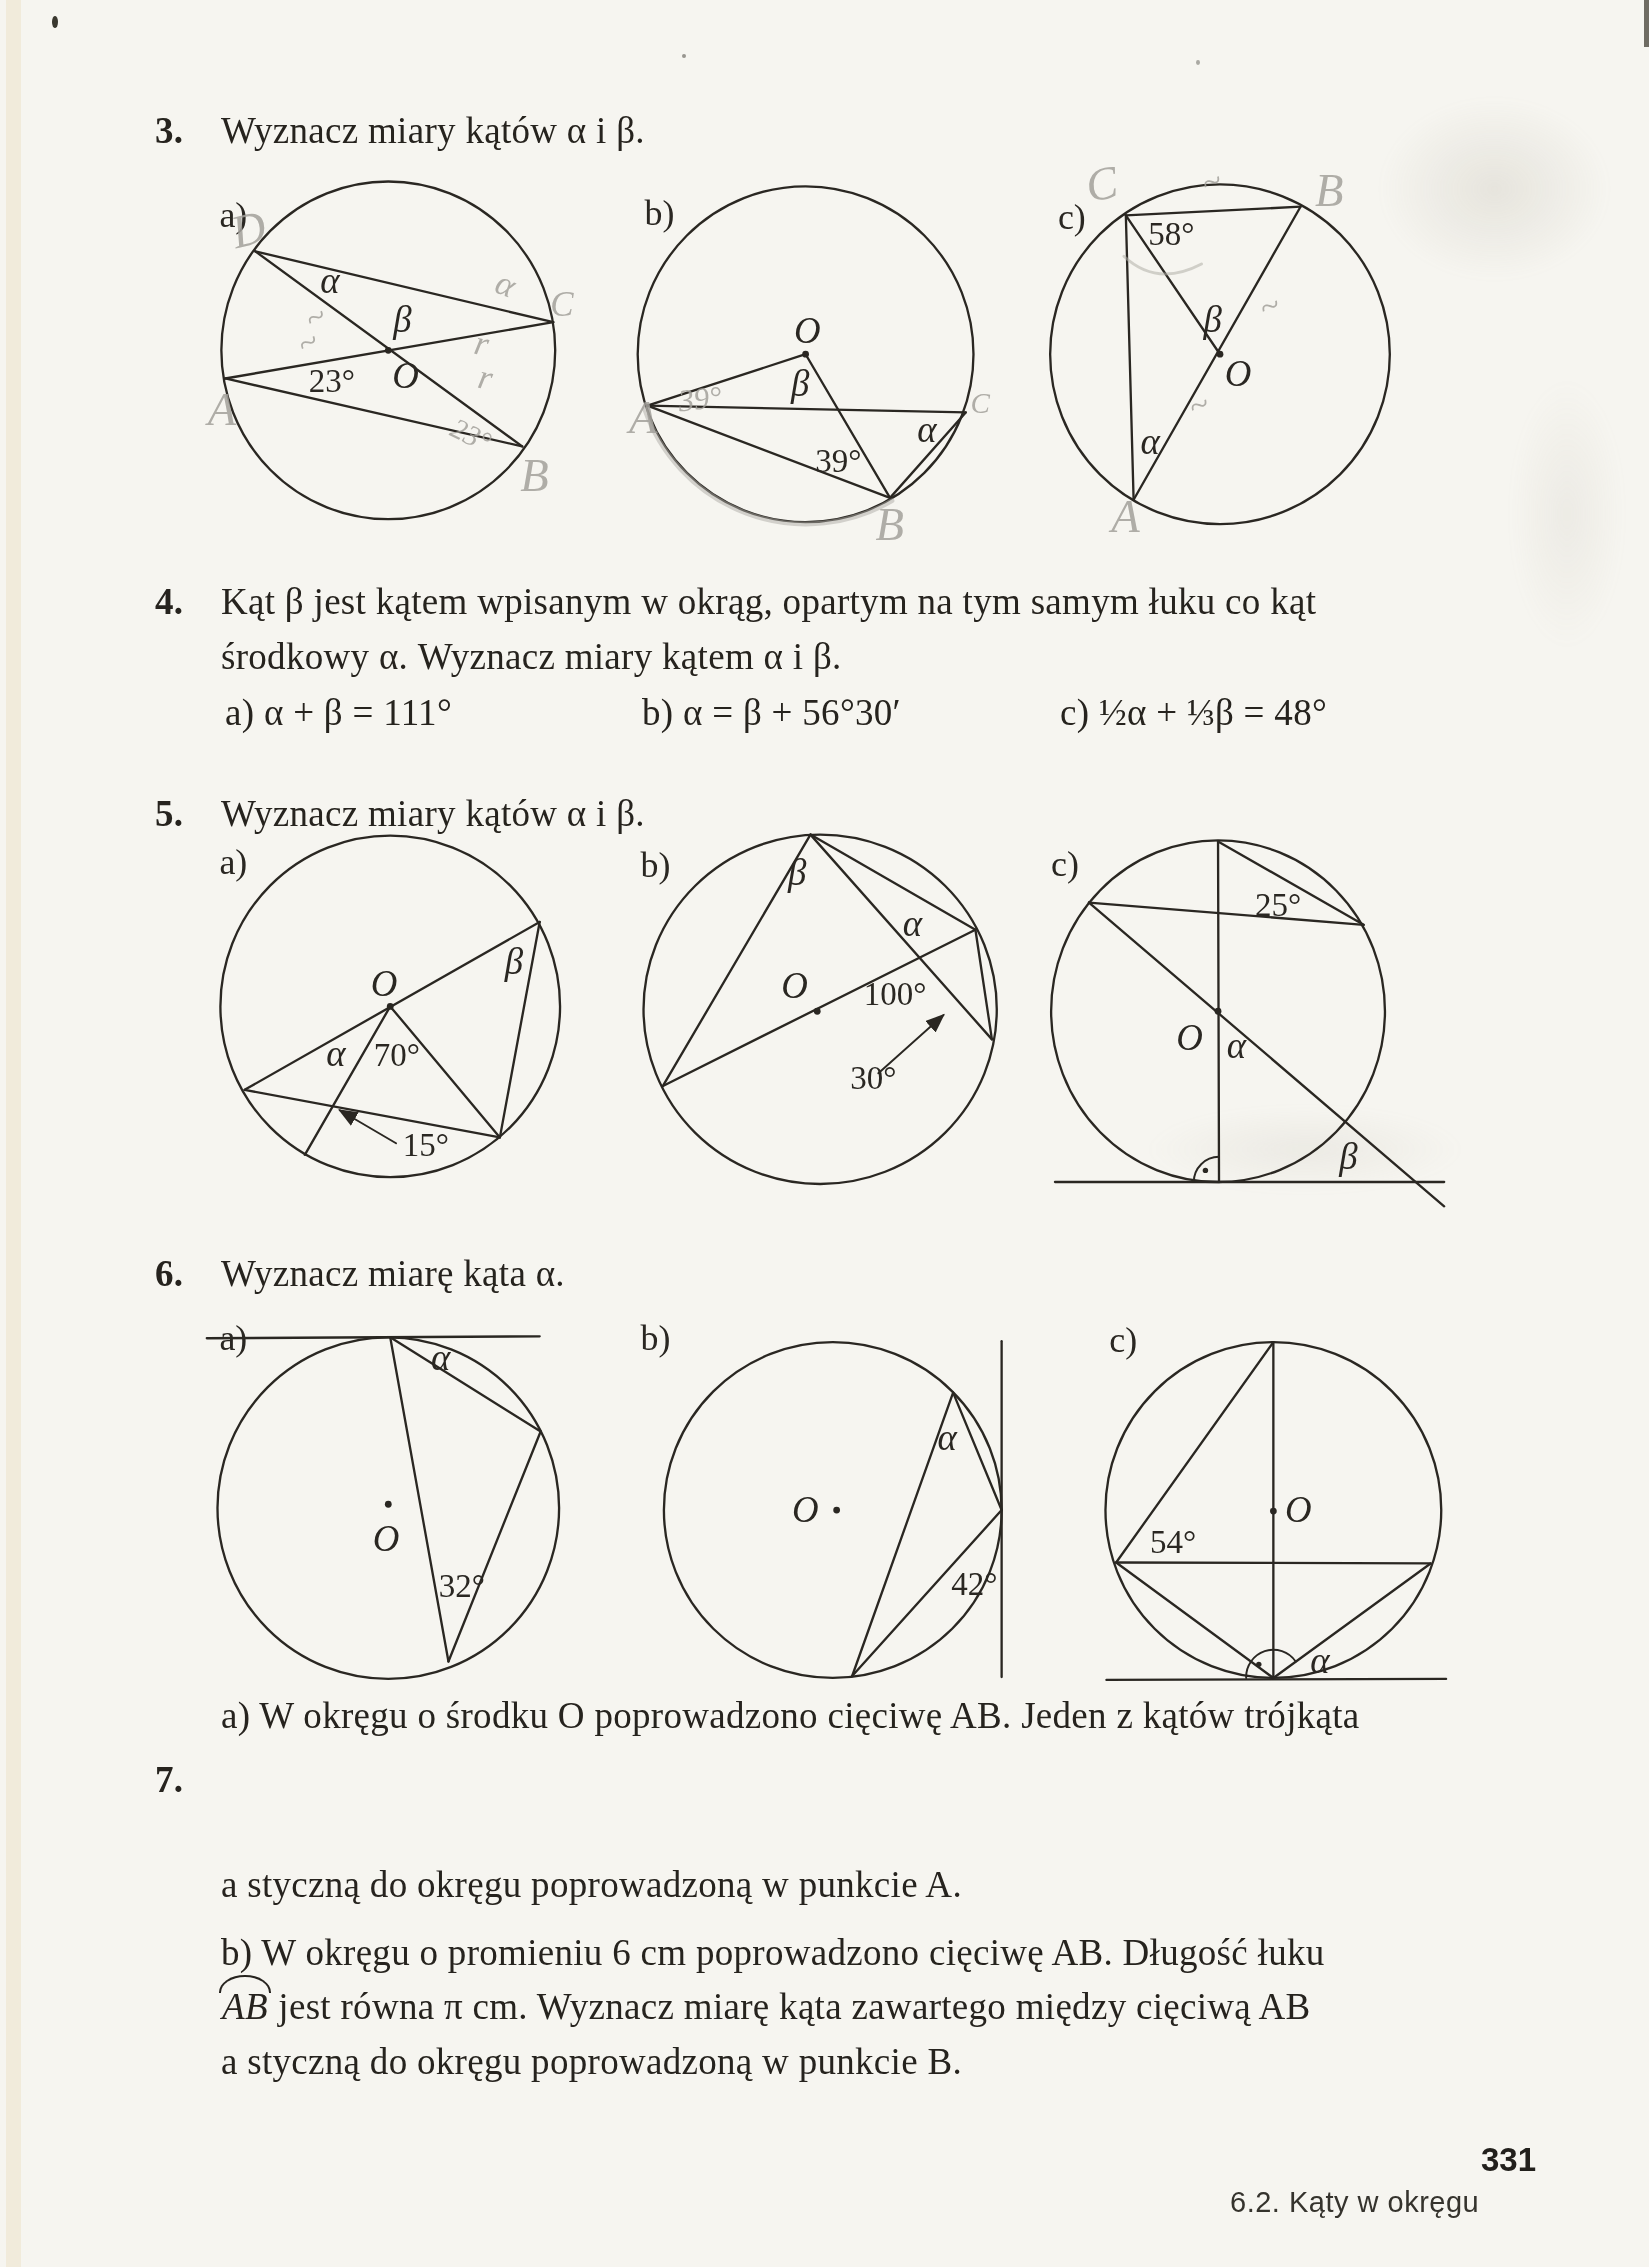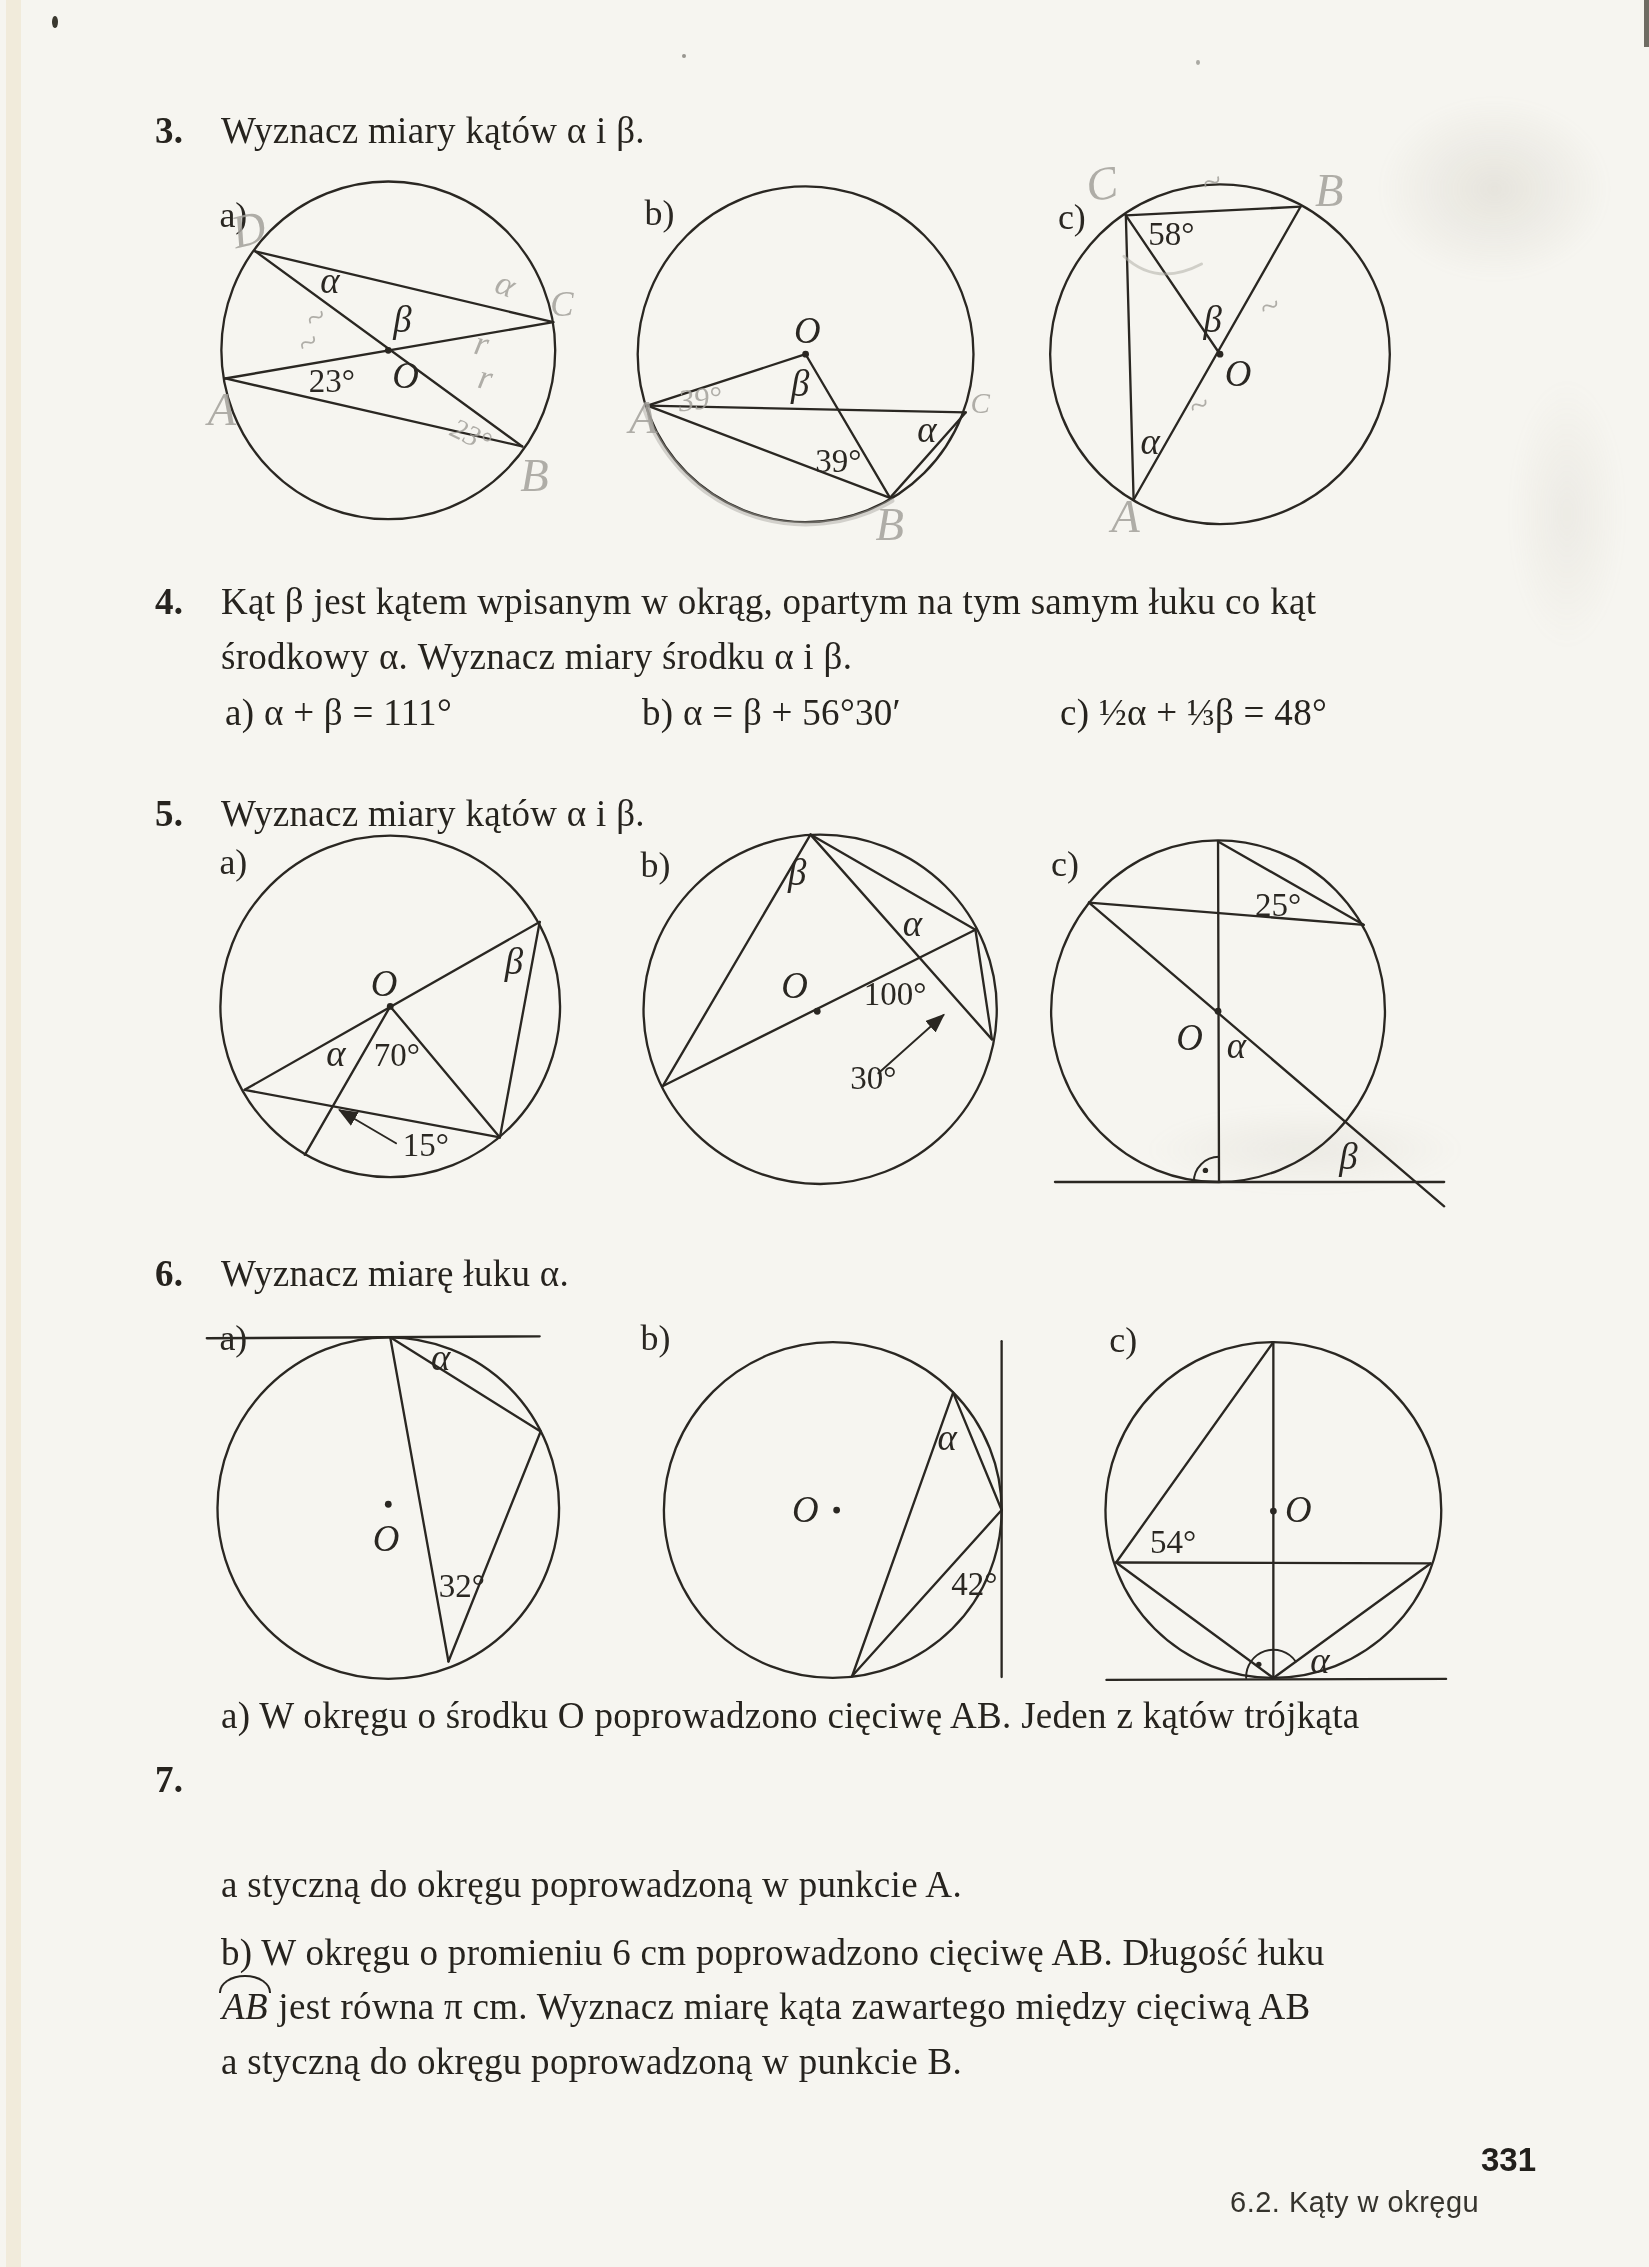--- a/index.html
+++ b/index.html
@@ -42,30 +42,30 @@
   <div class="speck" style="left:1196px;top:60px;width:3.9px;height:4.9px;opacity:.4;"></div>
   <div class="smudge" style="left:1378px;top:97px;width:233px;height:184px;background:radial-gradient(rgba(150,142,122,.16),transparent 70%);"></div>
   <div class="smudge" style="left:1509px;top:378px;width:116px;height:272px;background:radial-gradient(rgba(160,152,132,.10),transparent 70%);"></div>
   <div class="smudge" style="left:1145px;top:1106px;width:320px;height:87px;background:radial-gradient(rgba(160,152,132,.11),transparent 70%);"></div>
 
   <div class="tline pnum" style="left:155px;top:109px;">3.</div>
   <div class="tline" style="left:221px;top:109px;">Wyznacz miary kątów α i β.</div>
 
   <div class="tline pnum" style="left:155px;top:580px;">4.</div>
   <div class="tline" style="left:221px;top:580px;">Kąt β jest kątem wpisanym w okrąg, opartym na tym samym łuku co kąt</div>
-  <div class="tline" style="left:221px;top:635px;">środkowy α. Wyznacz miary środku α i β.</div>
+  <div class="tline" style="left:221px;top:635px;">środkowy α. Wyznacz miary kątem α i β.</div>
   <div class="tline eq" style="left:225px;top:691px;">a) α + β = 111°</div>
   <div class="tline eq" style="left:642px;top:691px;">b) α = β + 56°30′</div>
   <div class="tline eq" style="left:1060px;top:691px;">c) ½α + ⅓β = 48°</div>
 
   <div class="tline pnum" style="left:155px;top:792px;">5.</div>
   <div class="tline" style="left:221px;top:792px;">Wyznacz miary kątów α i β.</div>
 
   <div class="tline pnum" style="left:155px;top:1252px;">6.</div>
-  <div class="tline" style="left:221px;top:1252px;">Wyznacz miarę łuku α.</div>
+  <div class="tline" style="left:221px;top:1252px;">Wyznacz miarę kąta α.</div>
 
   <div class="tline pnum" style="left:155px;top:1758px;">7.</div>
   <div class="tline" style="left:221px;top:1694px;text-align:center;">a) W okręgu o środku O poprowadzono cięciwę AB. Jeden z kątów trójkąta</div>
   <div class="tline" style="left:221px;top:1863px;">a styczną do okręgu poprowadzoną w punkcie A.</div>
   <div class="tline" style="left:221px;top:1931px;">b) W okręgu o promieniu 6 cm poprowadzono cięciwę AB. Długość łuku</div>
   <div class="tline" style="left:221px;top:1985px;"><span class="arc-ab">AB</span><span> jest równa π cm. Wyznacz miarę kąta zawartego między cięciwą AB</span></div>
   <div class="tline" style="left:221px;top:2040px;">a styczną do okręgu poprowadzoną w punkcie B.</div>
 
   <div class="footer-sec" style="left:1230px;top:2146px;">6.2. Kąty w okręgu</div>
   <div class="footer-page" style="left:1473px;top:2141px;">331</div>

